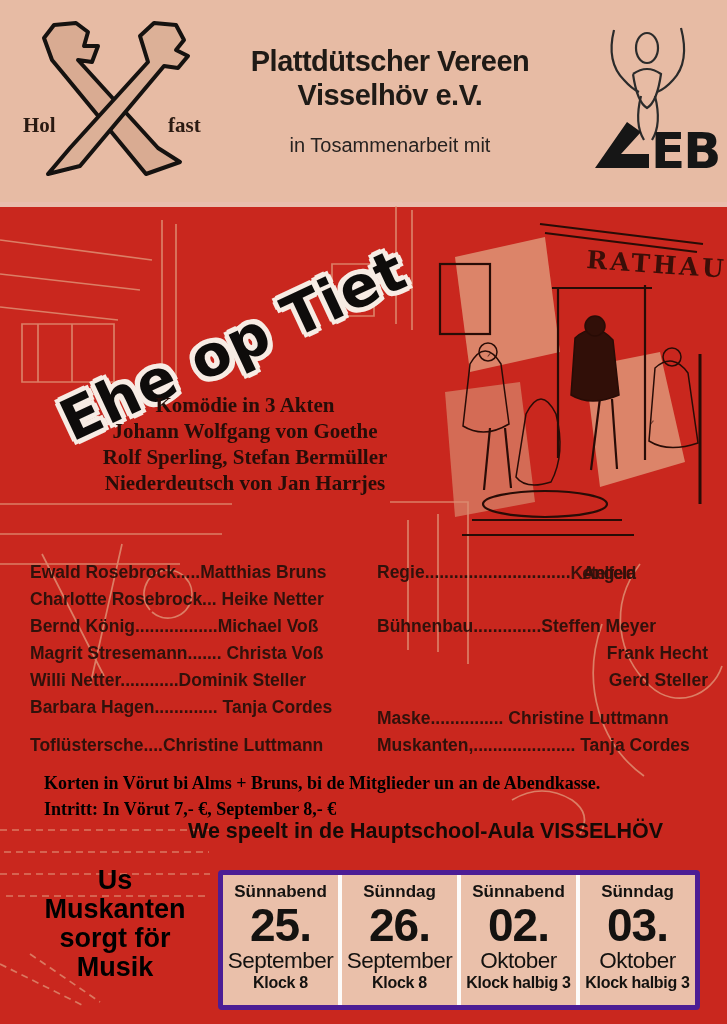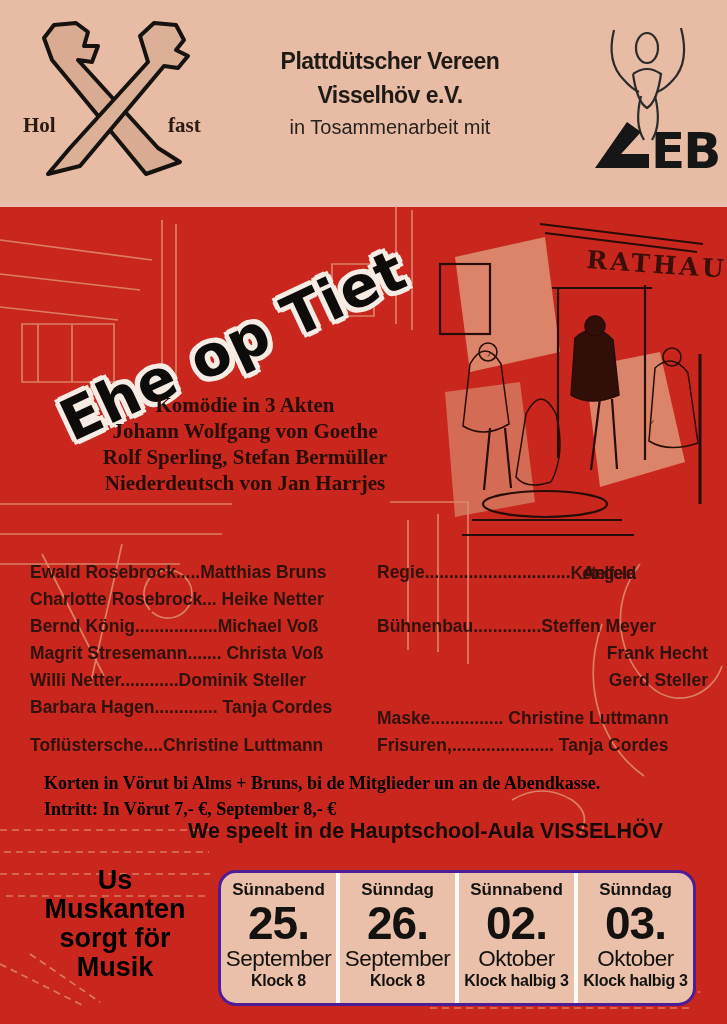--- a/index.html
+++ b/index.html
@@ -4,22 +4,22 @@
 <style>
   html,body{margin:0;padding:0;background:#555;}
   .poster{position:relative;width:727px;height:1024px;margin:0 auto;overflow:hidden;
           background:#c9271e;font-family:"Liberation Sans",sans-serif;}
 
   
   .banner{position:absolute;left:0;top:0;width:727px;height:202px;background:#e7bba4;}
   .banner-edge{position:absolute;left:0;top:202px;width:727px;height:5px;background:#eed8c7;opacity:.85;}
   .holfast{position:absolute;left:18px;top:16px;width:196px;height:170px;}
   .org-block{position:absolute;left:225px;top:44px;width:330px;text-align:center;color:#1f1a16;}
-  .org-line{font-size:23px;font-weight:bold;line-height:34px;letter-spacing:-0.5px;}
-  .collab{margin-top:4px;font-size:20px;font-weight:500;color:#272220;}
+  .org-line{font-size:29px;font-weight:bold;line-height:34px;letter-spacing:-0.5px;}
+  .collab{margin-top:22px;font-size:20px;font-weight:500;color:#272220;}
   .leb{position:absolute;right:8px;top:18px;width:152px;height:162px;}
 
   
   .red{position:absolute;left:0;top:202px;width:727px;height:822px;}
   .bg-sketch{position:absolute;left:0;top:0;width:727px;height:822px;pointer-events:none;}
 
   .title{position:absolute;left:15px;top:110px;width:436px;text-align:center;
          transform:rotate(-25deg);font-family:"DejaVu Sans",sans-serif;
          font-size:57px;font-weight:bold;letter-spacing:1px;color:#0e0c0b;white-space:nowrap;
          text-shadow:-4px -4px 0 #f7ece4,4px -4px 0 #f7ece4,-4px 4px 0 #f7ece4,4px 4px 0 #f7ece4,
@@ -40,21 +40,21 @@
 
   .ticket-line{position:absolute;left:44px;white-space:nowrap;font-family:"Liberation Serif",serif;
                font-weight:bold;font-size:18px;color:#000000;}
   .venue{position:absolute;left:188px;top:617px;width:522px;white-space:nowrap;
          font-size:21.5px;font-weight:bold;color:#150a06;}
 
   .music{position:absolute;left:22px;top:664px;width:186px;text-align:center;
          font-size:27px;font-weight:bold;line-height:29px;color:#000000;}
 
   .datebox{position:absolute;left:218px;top:668px;width:472px;height:130px;
-           background:#eac0aa;border:3px solid #4c1d95;border-radius:18px;
+           background:#eac0aa;border:5px solid #4c1d95;border-radius:4px;
            display:flex;overflow:hidden;}
   .datecol{flex:1;text-align:center;padding-top:7px;color:#141210;}
   .datecol.sep{border-right:4px solid #fdfbf9;}
   .d-day{font-size:17px;font-weight:bold;line-height:20px;}
   .d-num{font-size:46px;font-weight:bold;line-height:46px;letter-spacing:-1px;}
   .d-month{font-size:22.5px;font-weight:normal;line-height:25px;letter-spacing:-0.5px;}
   .d-time{font-size:16px;font-weight:bold;line-height:20px;letter-spacing:-0.3px;white-space:nowrap;}
 </style>
 </head>
 <body>
@@ -185,21 +185,21 @@
     <div class="line crew-line" style="top:360px">
       <span>Regie..............................</span><span class="overlap-wrap">
         <span class="ovl-b">Ketelfeld</span>
         <span class="ovl-a">Angela</span>
       </span>
     </div>
     <div class="line crew-line" style="top:414px">Bühnenbau..............Steffen Meyer</div>
     <div class="line crew-line crew-right" style="top:441px">Frank Hecht</div>
     <div class="line crew-line crew-right" style="top:468px">Gerd Steller</div>
     <div class="line crew-line" style="top:506px">Maske............... Christine Luttmann</div>
-    <div class="line crew-line" style="top:533px">Frisuren,..................... Tanja Cordes</div>
+    <div class="line crew-line" style="top:533px">Muskanten,..................... Tanja Cordes</div>
 
     <div class="ticket-line" style="top:571px">Korten in Vörut bi Alms + Bruns, bi de Mitglieder un an de Abendkasse.</div>
     <div class="ticket-line" style="top:597px">Intritt: In Vörut 7,- €, September 8,- €</div>
 
     <div class="venue">We speelt in de Hauptschool-Aula VISSELHÖV</div>
 
     <div class="music">
       <div>Us</div>
       <div>Muskanten</div>
       <div>sorgt för</div>

